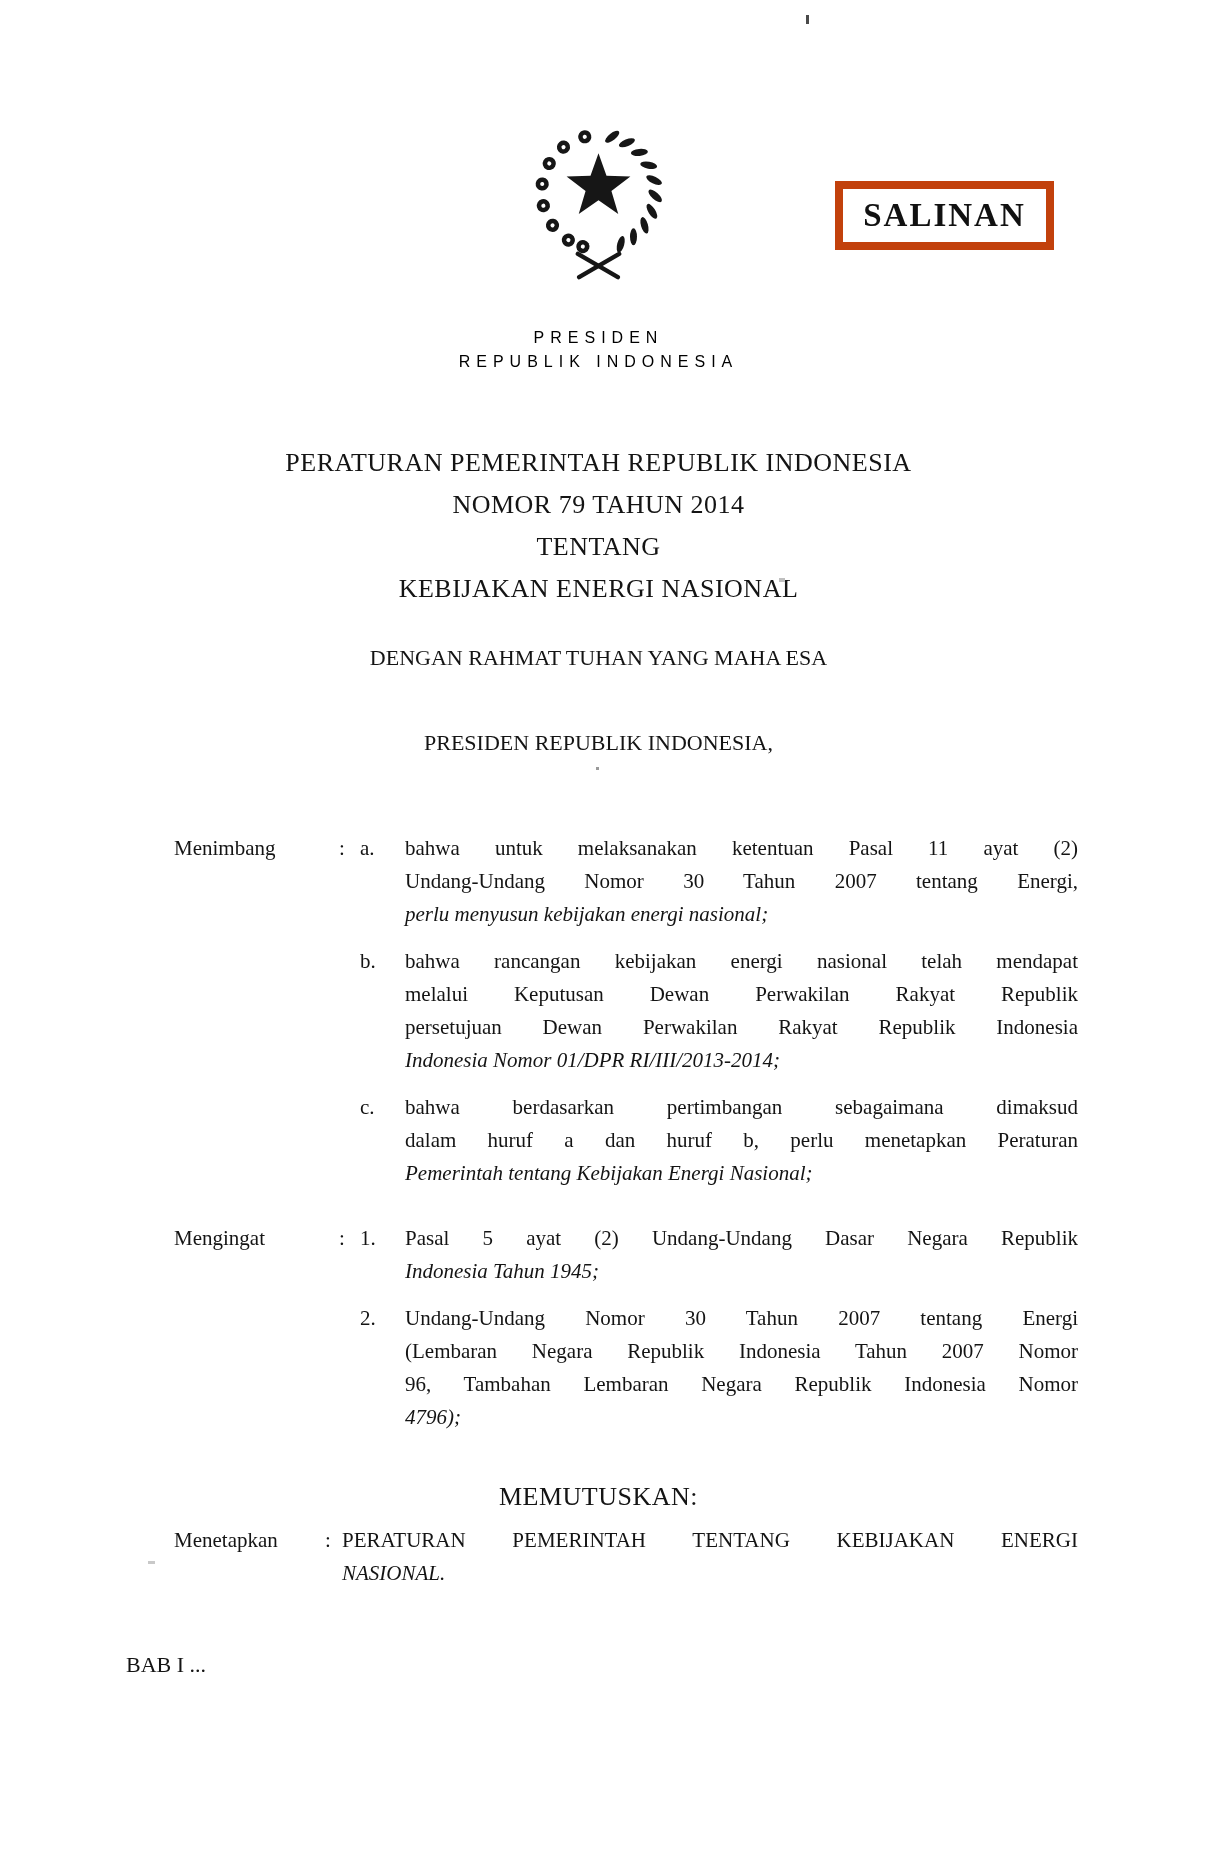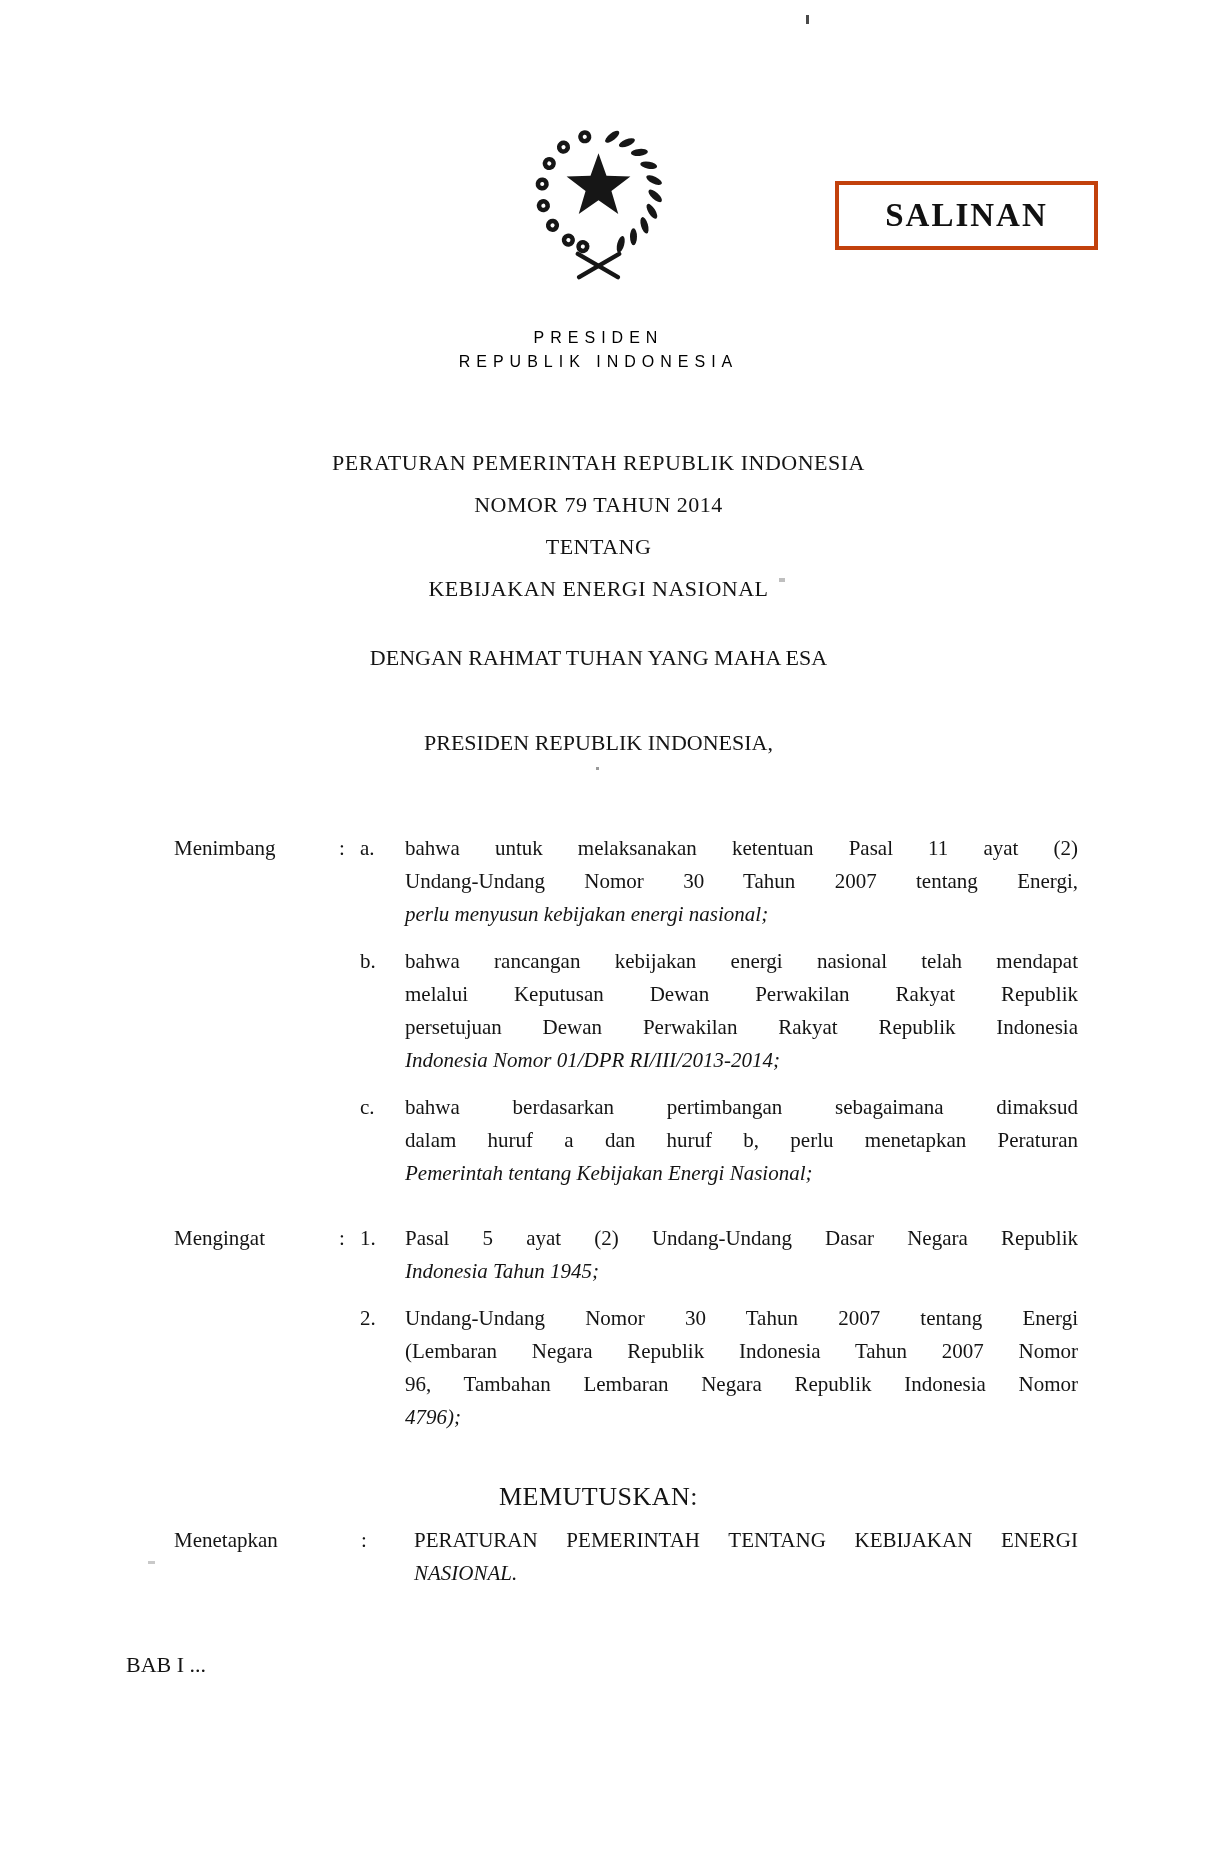--- a/index.html
+++ b/index.html
@@ -12,47 +12,47 @@
   
   .emblem { position:absolute; left:521px; top:124px; width:155px; height:172px; }
   .letterhead {
     position:absolute; left:126px; top:326px; width:945px; text-align:center;
     font-family:"Liberation Sans", sans-serif; font-size:16px; letter-spacing:6px;
     line-height:24px; color:#000000;
   }
 
   
   .stamp {
-    position:absolute; left:835px; top:181px; width:263px; height:69px;
-    border:4px solid #c2410c; box-sizing:border-box;
+    position:absolute; left:835px; top:181px; width:219px; height:69px;
+    border:8px solid #c2410c; box-sizing:border-box;
     display:flex; align-items:center; justify-content:center;
     font-weight:bold; font-size:33px; letter-spacing:2px; color:#111;
   }
 
   
   .center-block { position:absolute; left:126px; width:945px; text-align:center; }
-  .doc-title { top:442px; font-size:22px; line-height:42px; letter-spacing:0.5px; }
+  .doc-title { top:442px; font-size:26px; line-height:42px; letter-spacing:0.5px; }
   .invocation { top:645px; font-size:22px; }
   .authority  { top:730px; font-size:22px; }
   .decide-heading { top:1482px; font-size:26px; letter-spacing:0.5px; }
 
   
   .clause { position:absolute; left:126px; width:952px; display:flex; font-size:21px; line-height:33px; }
   .clause-label { width:150px; flex:0 0 150px;margin-left:48px; }
   .clause-colon { width:36px; flex:0 0 36px; text-align:center; }
   .clause-items { flex:1; }
   .clause-item  { display:flex; margin-bottom:14px; }
   .item-marker  { width:45px; flex:0 0 45px; }
   .item-lines   { flex:1; }
   .jline { text-align:justify; text-align-last:justify; }
   .jline.last { text-align-last:left;font-style:italic; }
 
   .menimbang  { top:832px; }
   .mengingat  { top:1222px; }
-  .menetapkan { top:1524px;gap:36px; }
+  .menetapkan { top:1524px; }
   .menetapkan .clause-colon { width:28px; flex:0 0 28px; }
   .menetapkan .clause-label { width:140px; flex:0 0 140px; }
 
   
   .continuation {
     position:absolute; left:126px; top:1652px; width:952px;
     text-align:left; padding-right:21px; box-sizing:border-box; font-size:22px;
   }
 
   

